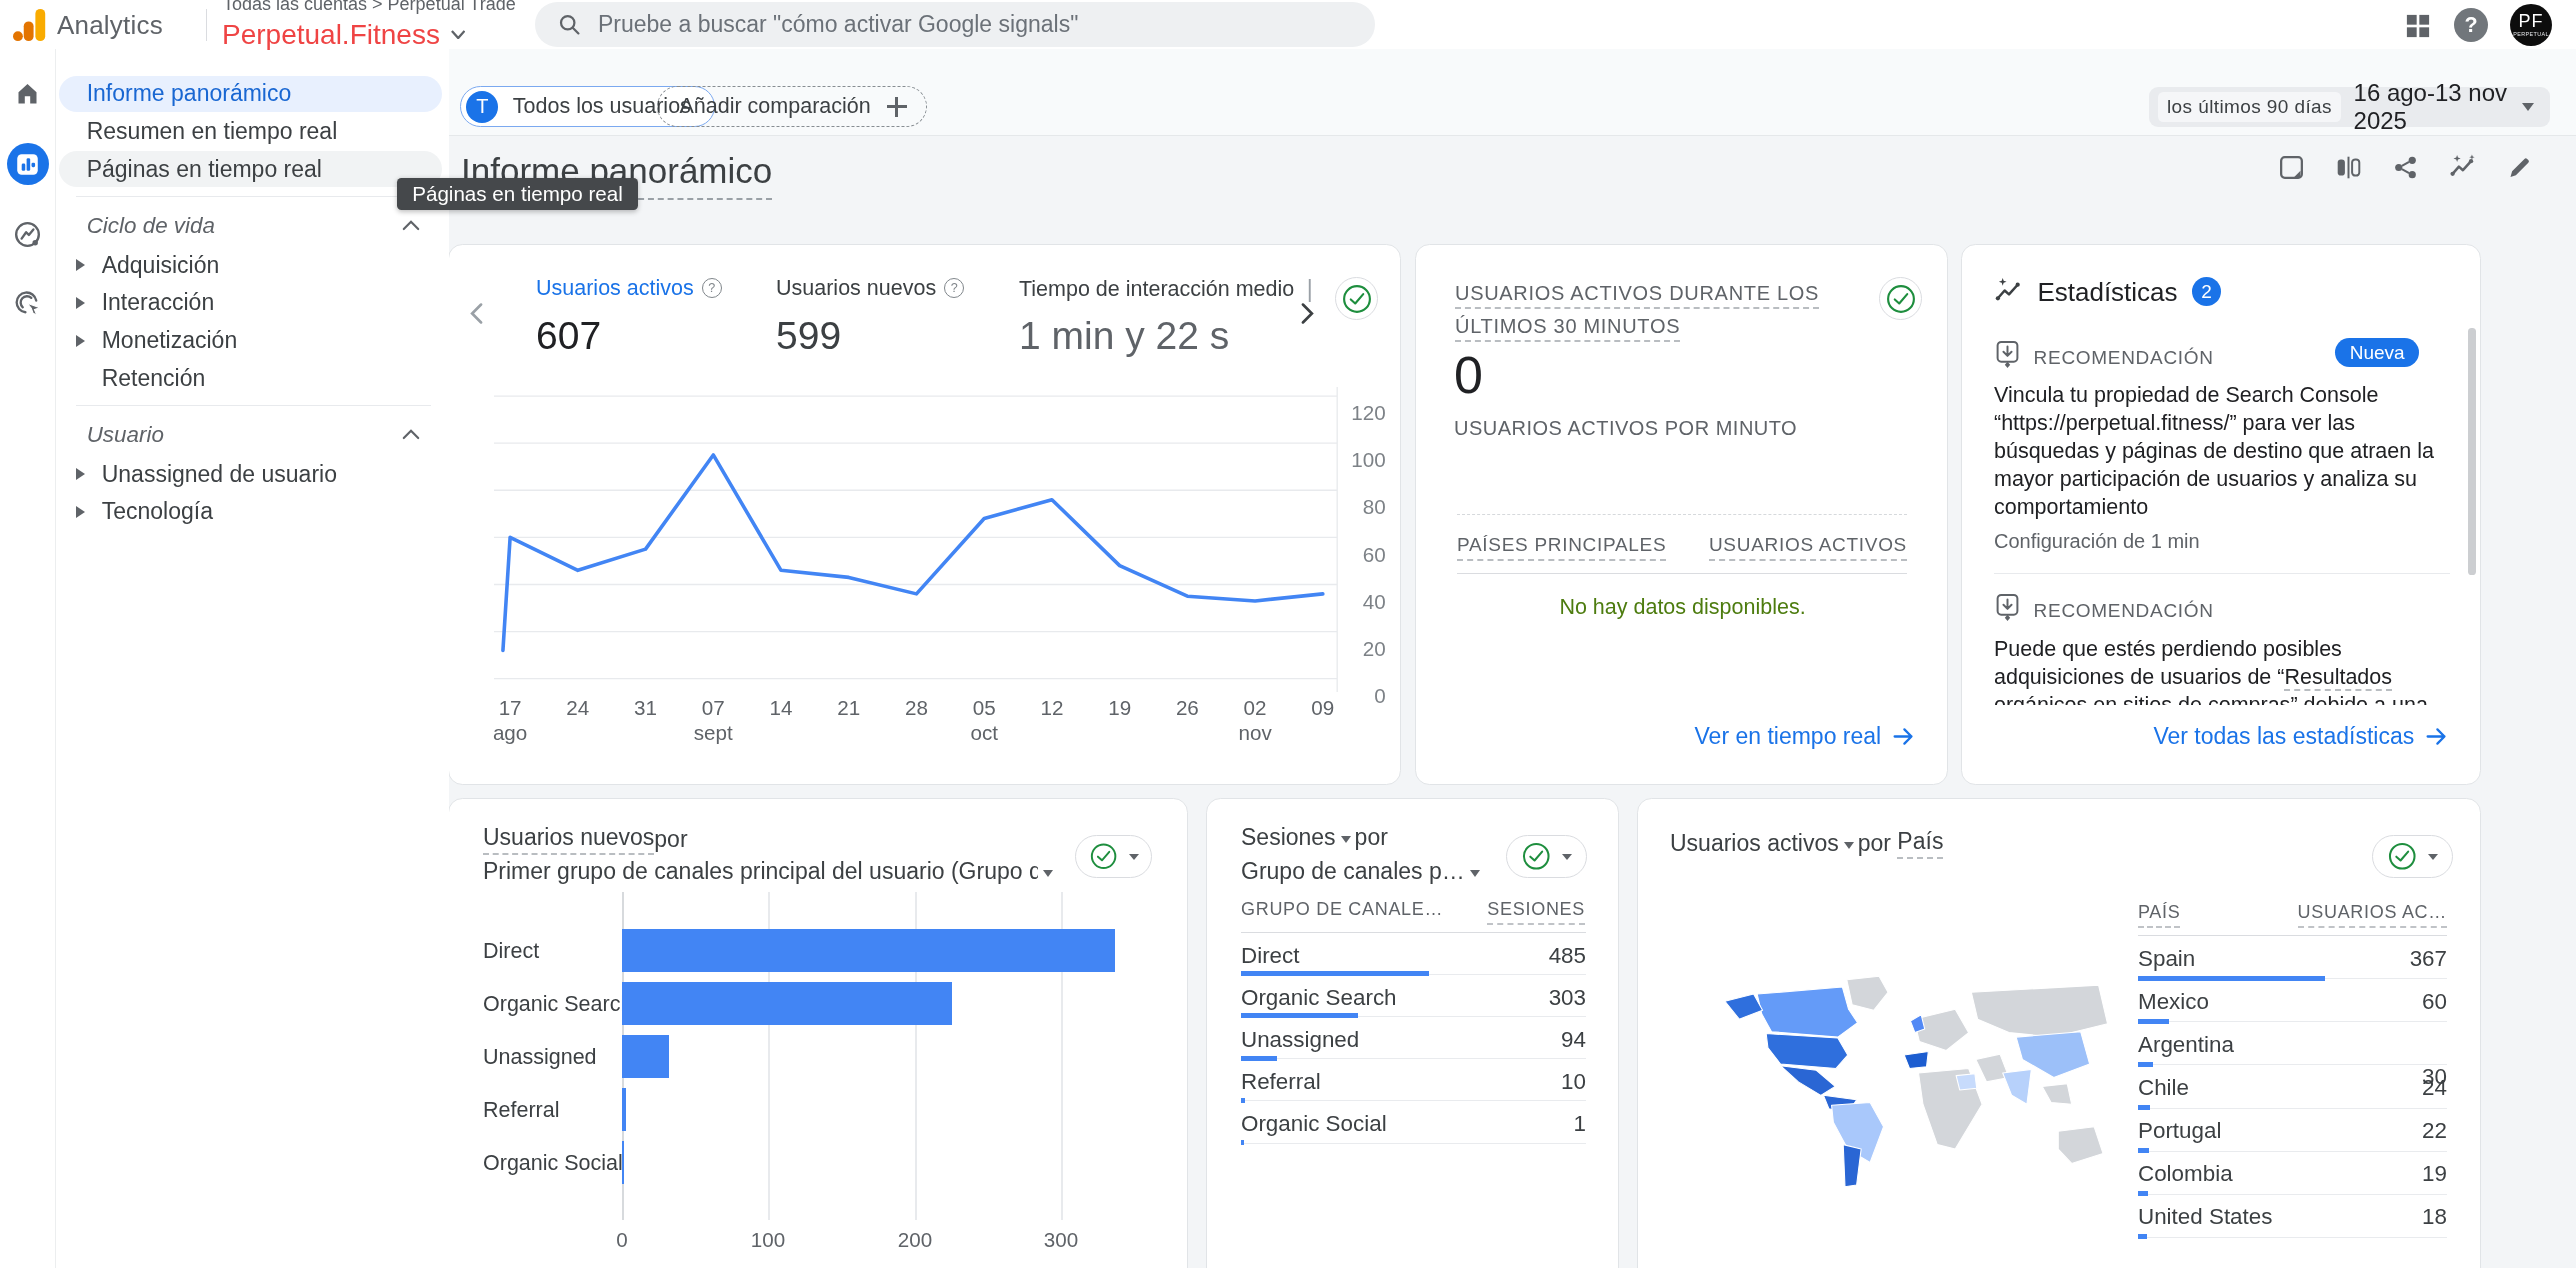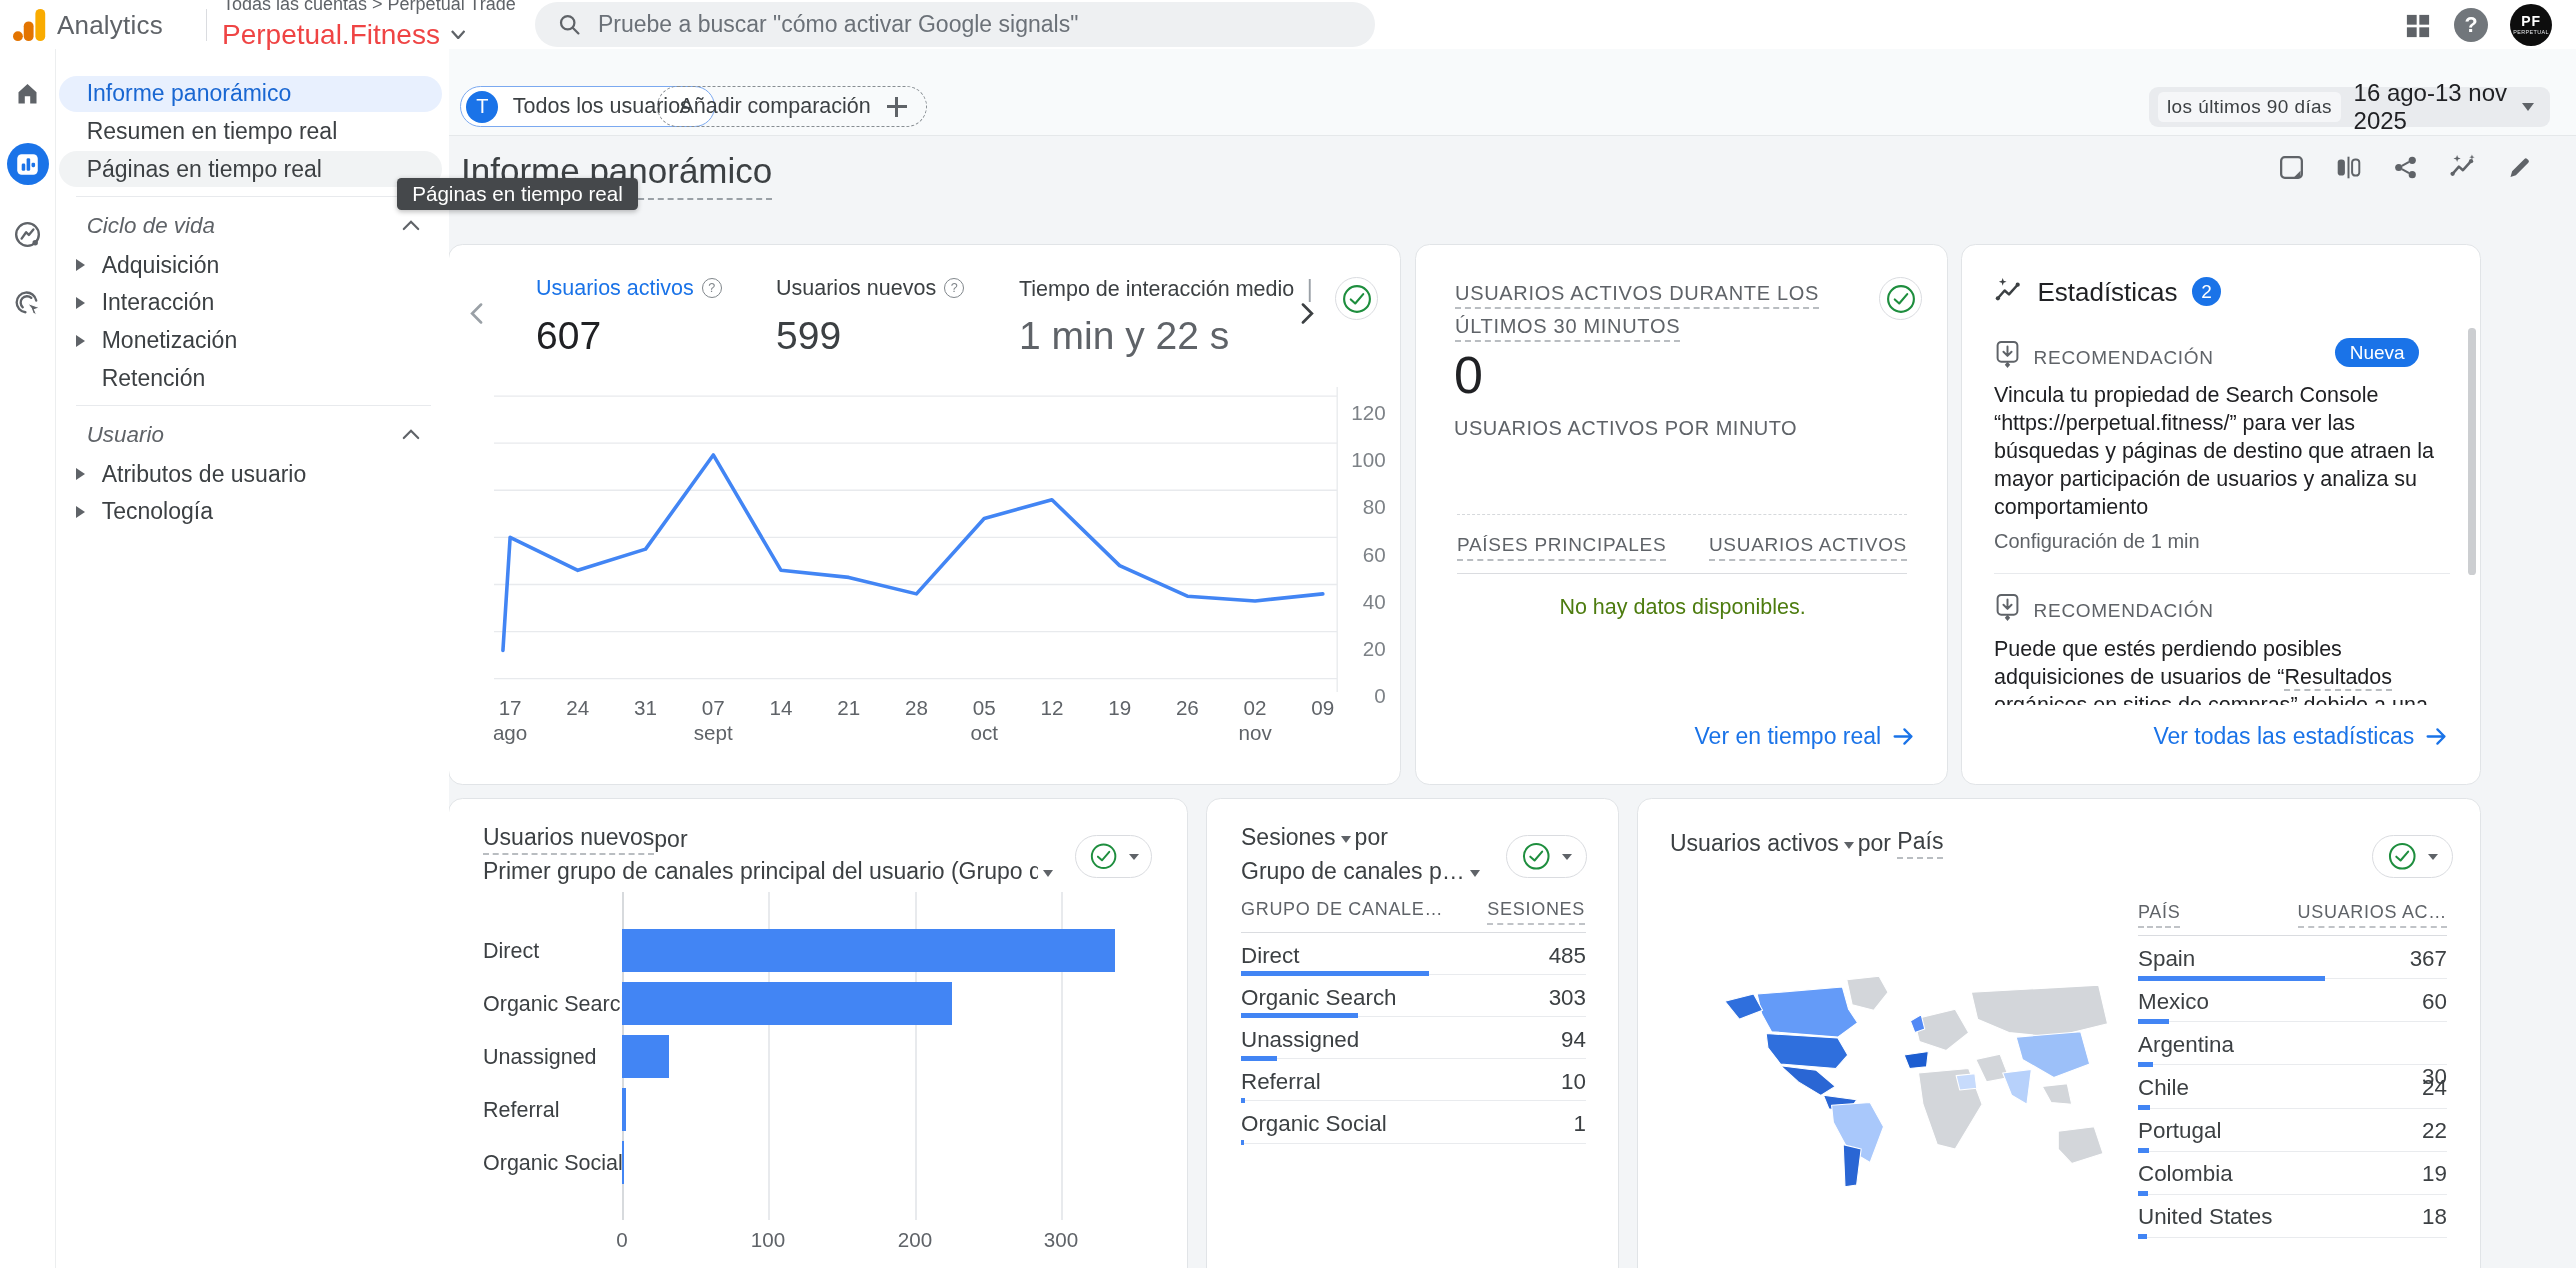--- a/index.html
+++ b/index.html
@@ -16,21 +16,21 @@
   .property{position:absolute;left:222px;top:14.4px;font-size:28px;color:#ef4444;white-space:nowrap;}
   .property .caret{display:inline-block;margin-left:10.8px;vertical-align:5.4px;}
   .searchbox{position:absolute;left:535px;top:1.8px;width:840px;height:45px;border-radius:22.4px;background:#eef0f2;display:flex;align-items:center;}
   .searchbox input{border:none;background:transparent;outline:none;font-size:23px;color:#5f6368;width:735px;
     font-family:"Liberation Sans","DejaVu Sans",sans-serif;}
   .searchbox input::placeholder{color:#6b7178;opacity:1;}
   .help-circle{position:absolute;left:2454px;top:8px;width:34px;height:34px;border-radius:50%;background:#71767b;color:#fff;
     display:flex;align-items:center;justify-content:center;font-size:21.5px;font-weight:bold;}
   .avatar{position:absolute;left:2510px;top:3.6px;width:42px;height:42px;border-radius:50%;background:#0d0d0d;color:#fff;
     display:flex;flex-direction:column;align-items:center;justify-content:center;line-height:1;}
-  .avatar .ini{font-size:14px;font-weight:bold;letter-spacing:0.9px;}
+  .avatar .ini{font-size:18px;font-weight:normal;letter-spacing:0.9px;}
   .avatar .sub{font-size:5.4px;letter-spacing:0.4px;margin-top:1.8px;color:#e8eaed;}
 
   
   .rail{position:absolute;left:0;top:49px;width:55px;height:1219px;background:#fff;border-right:0.9px solid #eceeef;z-index:20;}
   .rail-item{position:absolute;left:0;width:55px;height:48px;display:flex;align-items:center;justify-content:center;}
   .rail-active-bg{width:42px;height:42px;border-radius:50%;background:#1a73e8;display:flex;align-items:center;justify-content:center;}
 
   
   .sidebar{position:absolute;left:56px;top:49px;width:393px;height:1219px;background:#fff;z-index:10;padding-top:25px;box-sizing:border-box;}
   .sb-item{height:36px;margin:1.8px 7.2px 1.8px 2.7px;border-radius:18px;display:flex;align-items:center;padding-left:28px;
@@ -245,21 +245,21 @@
       </div>
       <div class="sb-divider"></div>
       <div class="sb-section">
         <span class="lbl">Usuario</span>
         <svg width="18" height="10.8" viewBox="0 0 20 12">
           <path d="M2 10 L10 2 L18 10" fill="none" stroke="#5f6368" stroke-width="2.4" stroke-linecap="round"></path>
         </svg>
       </div>
       <div class="sb-item sub">
         <span class="sb-arrow"></span>
-        <span>Atributos de usuario</span>
+        <span>Unassigned de usuario</span>
       </div>
       <div class="sb-item sub">
         <span class="sb-arrow"></span>
         <span>Tecnología</span>
       </div>
     </div>
 
   <div class="tooltip">
       <span>Páginas en tiempo real</span>
     </div>

